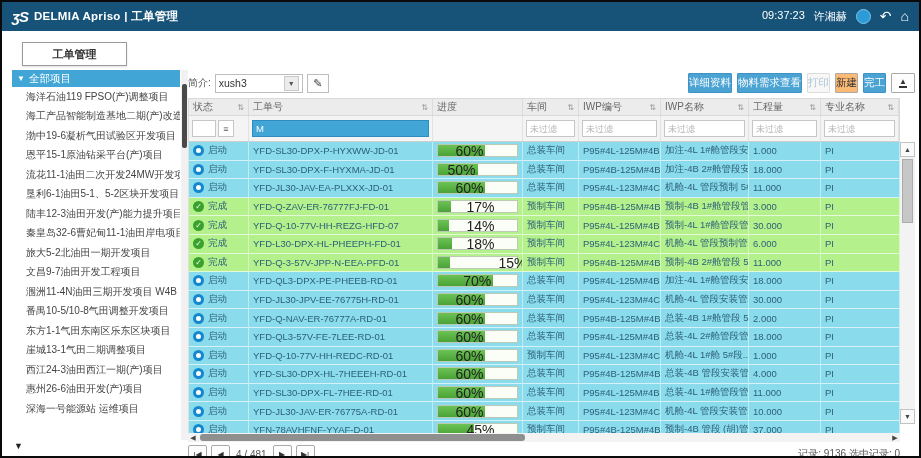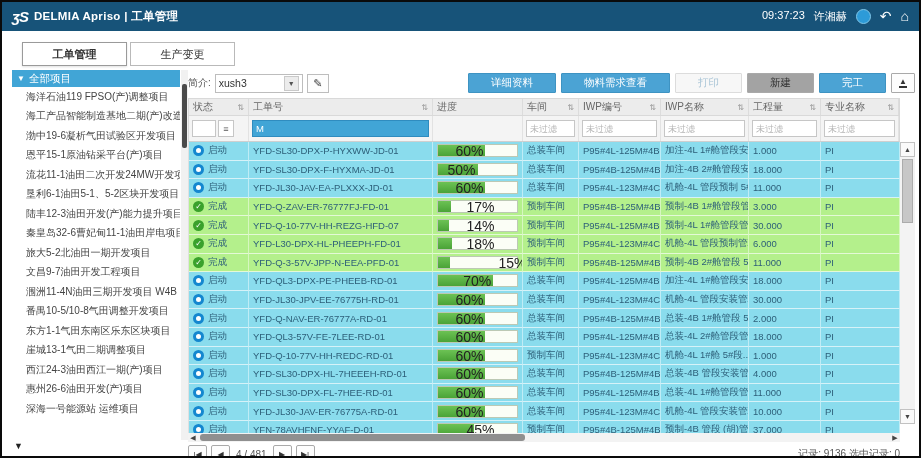--- a/index.html
+++ b/index.html
@@ -39,25 +39,25 @@
   .main { flex:1; display:flex; flex-direction:column; min-width:0; }
   .main-toolbar { display:flex; align-items:center; height:26px; margin-bottom:2px; }
   .intro-label { font-size:10px; color:#555; margin-right:4px; }
   .select-box { width:88px; height:19px; border:1px solid #bdbdbd; background:#fff; display:flex; align-items:center;
                 font-size:10.5px; color:#333; padding:0 3px; cursor:pointer; }
   .select-box .car { margin-left:auto; width:15px; height:15px; background:#ececec; border:1px solid #c9c9c9;
                      font-size:7px; color:#555; display:flex; align-items:center; justify-content:center; }
   .edit-btn { width:22px; height:19px; margin-left:4px; border:1px solid #bdbdbd; background:#fdfdfd; font-size:11px;
               color:#444; display:flex; align-items:center; justify-content:center; cursor:pointer; }
   .tb-actions { margin-left:auto; display:flex; gap:5px; align-items:center; }
-  .btn { height:20px; padding:0 22px; font-size:10.5px; border:1px solid transparent; cursor:pointer;
+  .btn { height:20px; padding:0 0; font-size:10.5px; border:1px solid transparent; cursor:pointer;
          display:flex; align-items:center; justify-content:center; border-radius:1px; }
   .btn.primary { background:#4ba3d4; color:#fff; border-color:#3e93c2; }
   .btn.disabled { background:#f7f7f7; color:#a8c4d6; border-color:#dcdcdc; cursor:default; }
-  .btn.default { background:#a3a3a3; color:#333; border-color:#a9a9a9; }
+  .btn.default { background:#fdba74; color:#333; border-color:#a9a9a9; }
   .btn.icon-btn { width:24px; padding:0; background:#fdfdfd; border-color:#a9a9a9; }
   .export-glyph { display:inline-block; font-size:8px; color:#333; border-bottom:2px solid #333; line-height:7px; padding-bottom:1px; }
 
   
   .grid-wrap { position:relative; flex:1; min-height:0; }
   .grid { margin-right:15px; }
   .gcols { display:grid; grid-template-columns:60px 184px 90px 56px 82px 88px 72px 1fr; }
   .ghead { background:#ececec; border:1px solid #d9d9d9; border-bottom:none; height:17px; }
   .ghead .hc { display:flex; align-items:center; font-size:10px; color:#666; padding:0 4px; border-right:1px solid #dcdcdc;
                overflow:hidden; white-space:nowrap; cursor:pointer; }
@@ -125,21 +125,20 @@
       <span>09:37:23</span>
       <span>许湘赫</span>
       <span class="avatar"></span>
       <span class="top-ico">↶</span>
       <span class="top-ico">⌂</span>
     </div>
   </div>
 
   <div class="tabs-row">
     <div class="tab active">工单管理</div>
-    <div class="tab">生产变更</div>
   </div>
 
   <div class="body-area">
 
     <div class="sidebar">
       <div class="side-head">
         <span class="tri">▼</span>
         <span>全部项目</span>
       </div>
       <div class="side-items" id="side-items">

